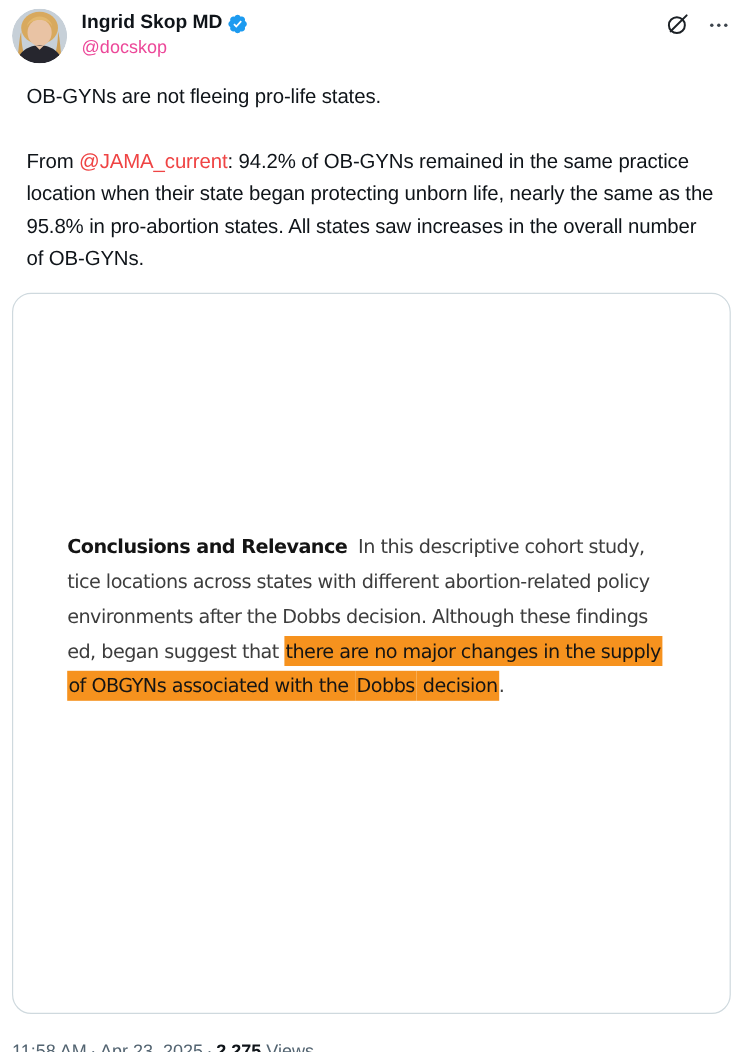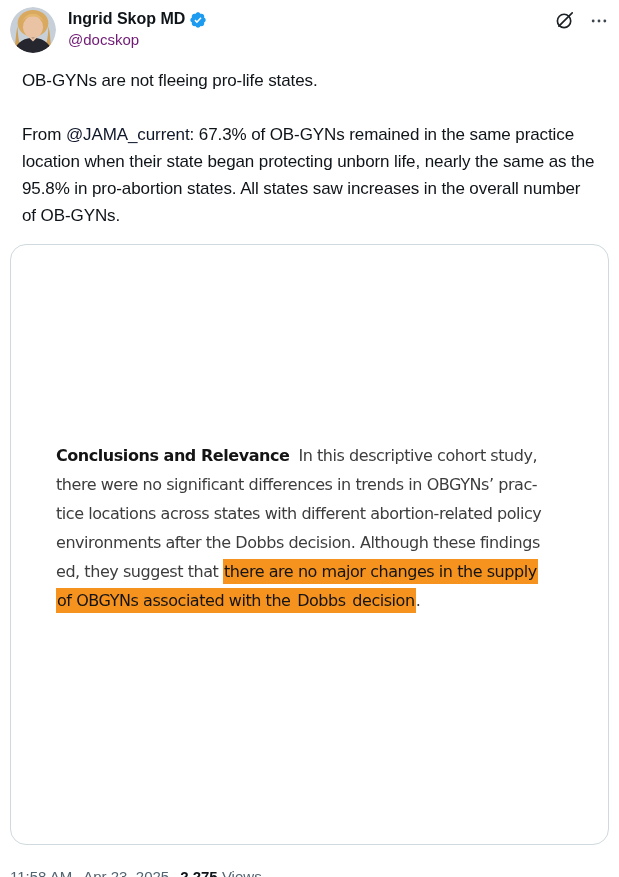--- a/index.html
+++ b/index.html
@@ -39,21 +39,21 @@
   .display-name {
     font-size: 16px;
     font-weight: 700;
     color: #0f1419;
     line-height: 21px;
     cursor: pointer;
   }
   .verified { display: inline-flex; margin-top: 1px; }
   .handle {
     font-size: 15px;
-    color: #701a75;
+    color: #ec4899;
     line-height: 21px;
     cursor: pointer;
   }
   .header-actions {
     display: flex;
     align-items: center;
     gap: 14px;
     padding-top: 3px;
   }
   .icon-btn { cursor: pointer; display: inline-flex; }
@@ -62,21 +62,21 @@
   .tweet-body {
     margin-top: 14px;
     font-size: 17px;
     line-height: 27px;
     color: #0f1419;
     letter-spacing: -0.1px;
   }
   .tweet-body p { margin: 12px; }
   .tweet-body .para-gap { margin-bottom: 27px; }
   .mention {
-    color: #0f172a;
+    color: #ef4444;
     text-decoration: none;
     cursor: pointer;
   }
 
   
   .card {
     margin-top: 15px;
     width: 599px;
     height: 601px;
     border: 1px solid #cfd9de;
@@ -166,30 +166,29 @@
           <circle cx="5" cy="12" r="1.7"></circle>
             <circle cx="12" cy="12" r="1.7"></circle>
             <circle cx="19" cy="12" r="1.7"></circle>
         </svg>
       </span>
     </div>
   </div>
 
   <div class="tweet-body">
     <p class="para-gap">OB-GYNs are not fleeing pro-life states.</p>
-    <p><span>From </span><a class="mention">@JAMA_current</a><span>: 67.3% of OB-GYNs remained in the same practice location when their state began protecting unborn life, nearly the same as the 95.8% in pro-abortion states. All states saw increases in the overall number of OB-GYNs.</span></p>
+    <p><span>From </span><a class="mention">@JAMA_current</a><span>: 94.2% of OB-GYNs remained in the same practice location when their state began protecting unborn life, nearly the same as the 95.8% in pro-abortion states. All states saw increases in the overall number of OB-GYNs.</span></p>
   </div>
 
   <div class="card">
     <div class="card-content">
       <div class="cline"><span class="c-head">Conclusions and Relevance</span><span>In this descriptive cohort study,</span></div>
-      <div class="cline">there were no significant differences in trends in OBGYNs’ prac-</div>
       <div class="cline">tice locations across states with different abortion-related policy</div>
       <div class="cline"><span>environments after the </span><span class="ital">Dobbs</span><span> decision. Although these findings</span></div>
-      <div class="cline"><span>ed, they suggest that </span><span class="hl">there are no major changes in the supply</span></div>
+      <div class="cline"><span>ed, began suggest that </span><span class="hl">there are no major changes in the supply</span></div>
       <div class="cline"><span class="hl">of OBGYNs associated with the </span><span class="hl ital">Dobbs</span><span class="hl"> decision</span><span>.</span></div>
     </div>
   </div>
 
   <div class="tweet-footer">
     <span>11:58 AM</span><span class="sep">·</span><span>Apr 23, 2025</span><span class="sep">·</span><span class="views-count">2,275</span> <span>Views</span>
   </div>
 
 </div>
 

